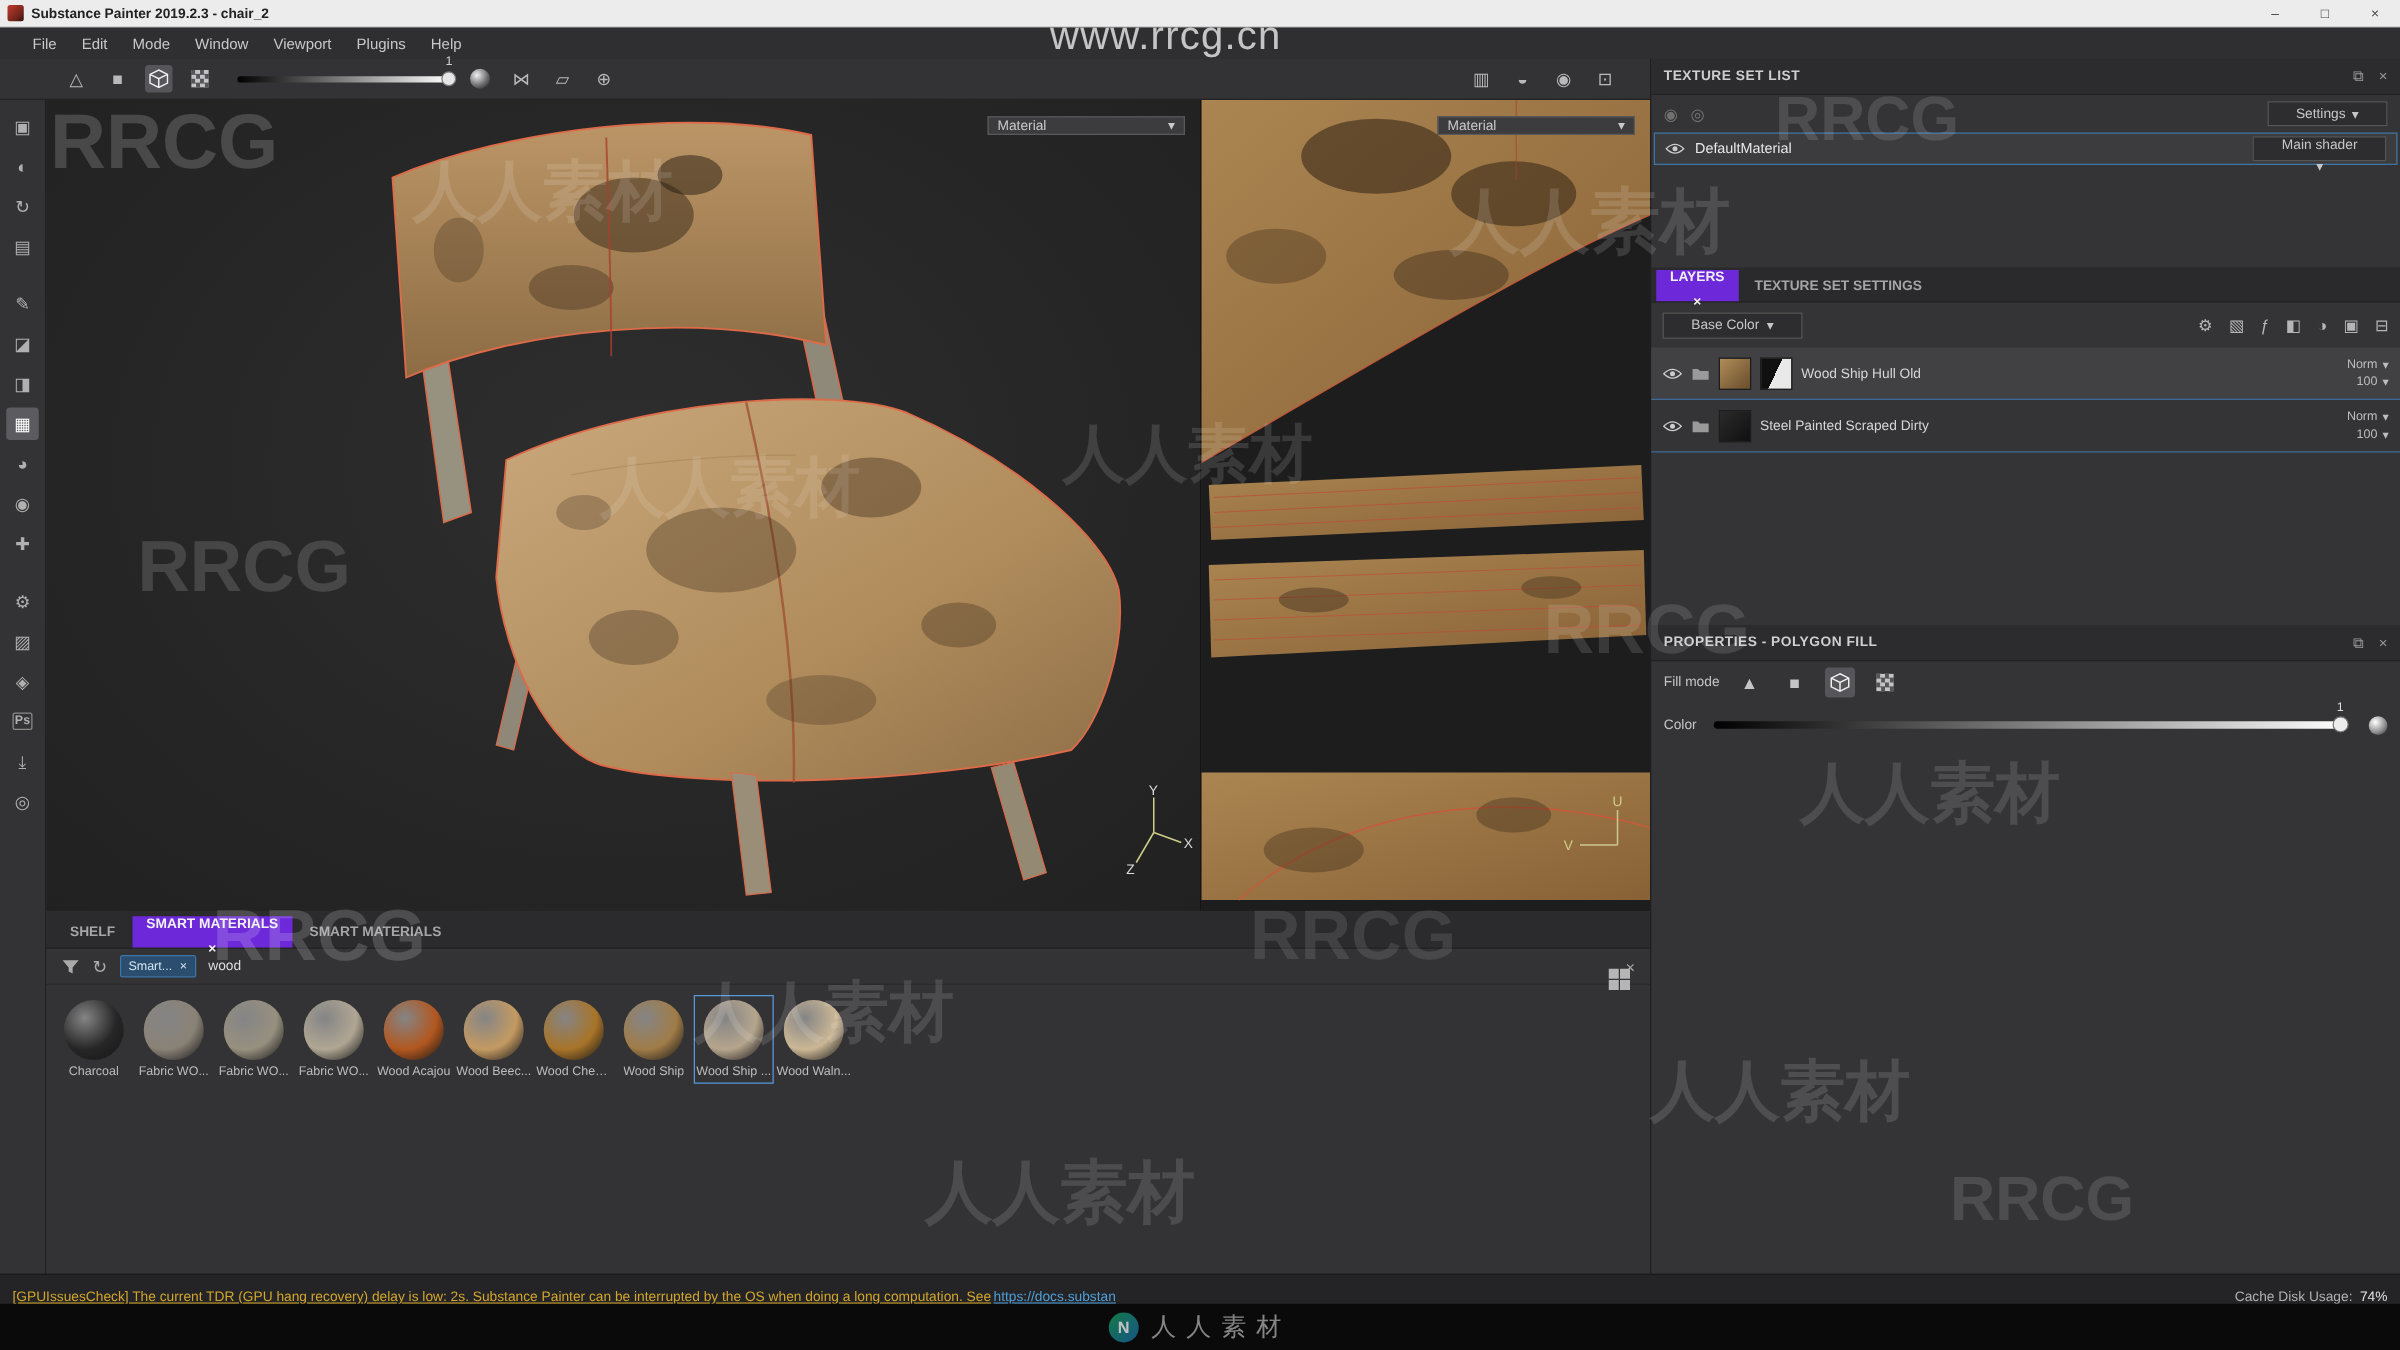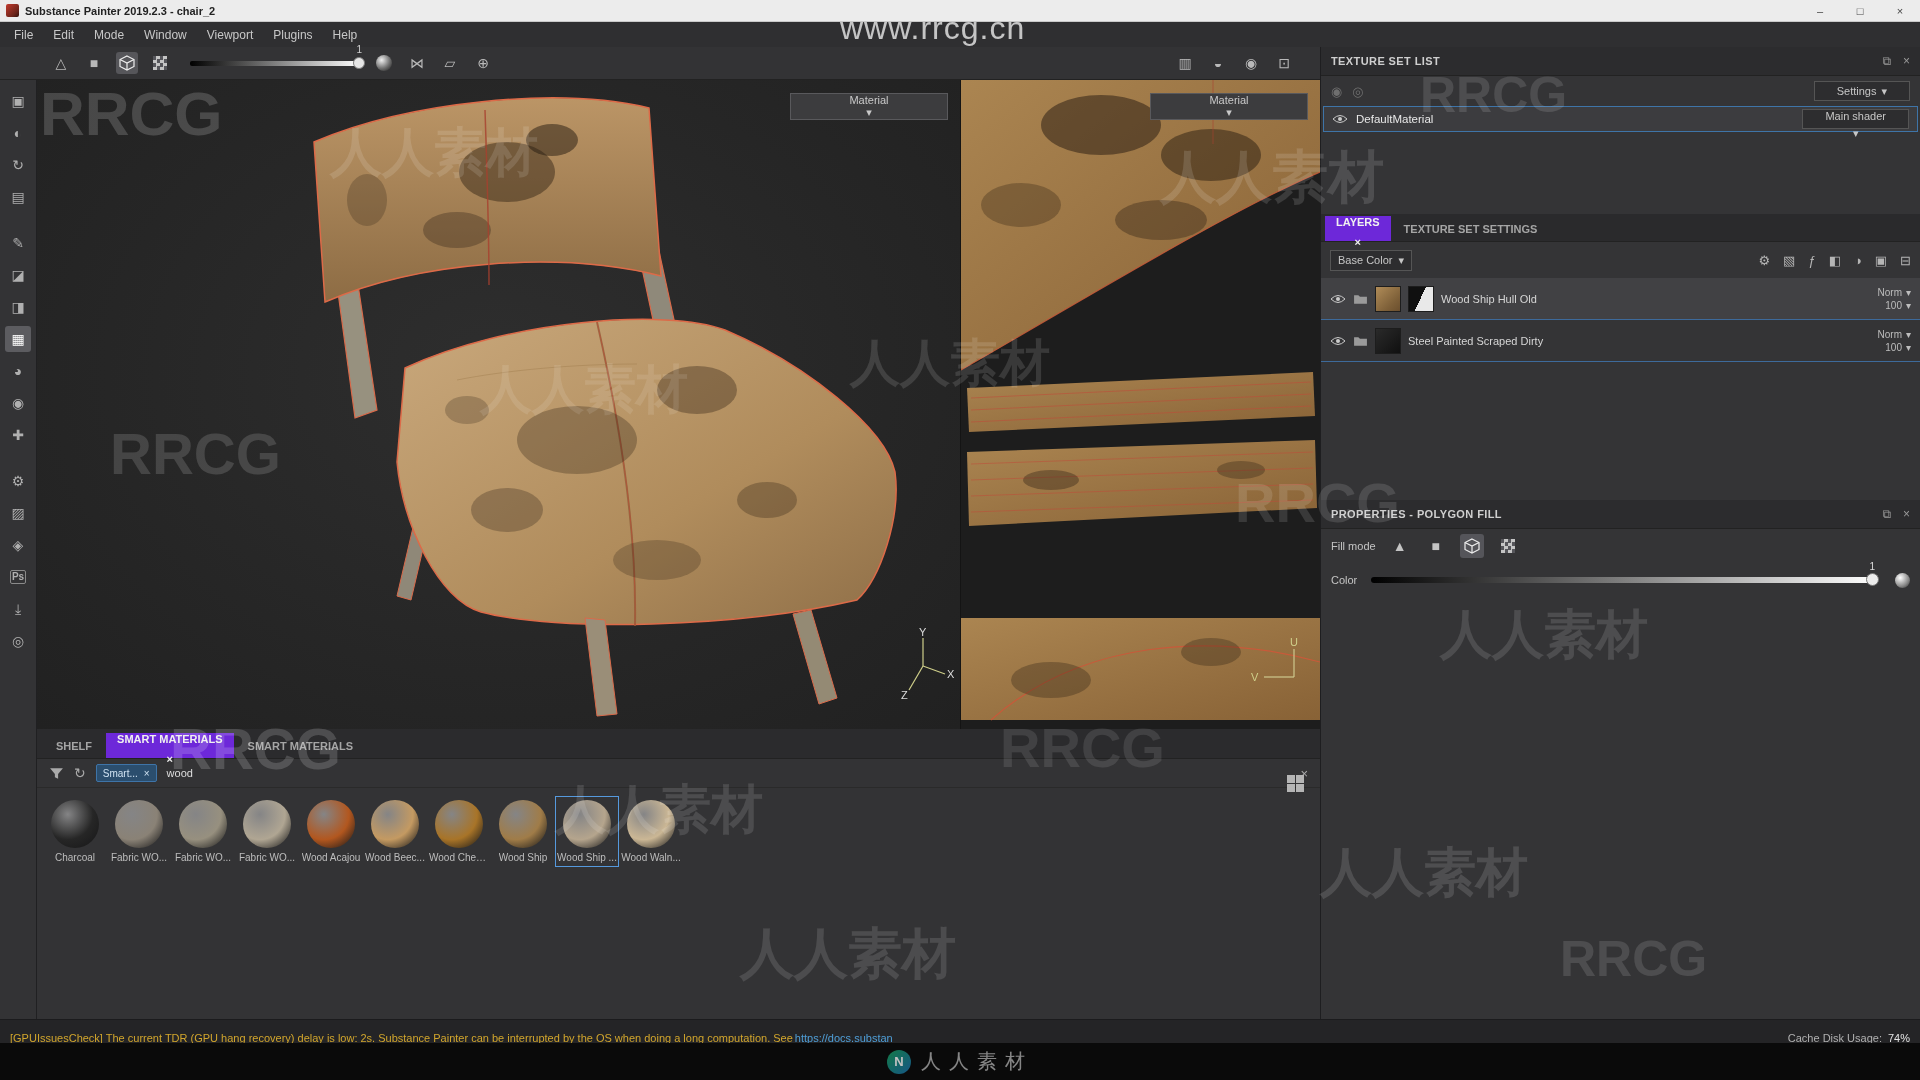--- a/index.html
+++ b/index.html
@@ -7,21 +7,21 @@
   .app { position:relative; width:1920px; height:1080px; background:#333335; }
 
   
   .titlebar { position:absolute; left:0; top:0; width:1920px; height:22px; background:#ececec; display:flex; align-items:center; font-size:11px; color:#222; border-bottom:1px solid #c9c9c9; }
   .title-left { display:flex; align-items:center; padding-left:6px; gap:6px;font-weight:bold; }
   .app-ic { width:13px; height:13px; border-radius:2px; background:linear-gradient(135deg,#c23b2e 0%,#6d241a 70%,#31100b 100%); }
   .win-controls { margin-left:auto; display:flex; height:100%; }
   .wc { width:40px; height:100%; display:flex; align-items:center; justify-content:center; font-size:11px; color:#444; }
 
   
-  .menubar { position:absolute; left:0; top:22px; width:1920px; height:25px; background:#2f2f31; display:flex; align-items:center; padding-left:4px; }
+  .menubar { position:absolute; left:0; top:22px; width:1920px; height:25px; background:#2f2f31; display:flex; align-items:center; padding-left:16px; }
   .menu-item { color:#c8c8c8; font-size:12px; padding:0 10px; height:100%; display:flex; align-items:center; }
 
   
   .toolbar { position:absolute; left:0; top:47px; width:1320px; height:33px; background:#333335; border-bottom:1px solid #222; display:flex; align-items:center; padding-left:50px; }
   .tb-ic { width:22px; height:22px; display:flex; align-items:center; justify-content:center; color:#b9b9b9; font-size:14px; margin-right:11px; border-radius:3px; }
   .tb-ic.active { background:#56565a; color:#fff; }
   .checker { width:14px; height:14px; background:conic-gradient(#c4c4c4 0 25%, #55555a 0 50%, #c4c4c4 0 75%, #55555a 0); background-size:7px 7px; }
   .tb-slider { position:relative; width:170px; height:5px; border-radius:2px; background:linear-gradient(90deg,#000,#fff); margin:0 16px 0 8px; }
   .tb-slider .knob { position:absolute; right:-5px; top:-4px; width:12px; height:12px; border-radius:50%; background:#e6e6e6; border:1px solid #7d7d7d; }
   .tb-slider .sval { position:absolute; right:-2px; top:-17px; font-size:10px; color:#cfcfcf; }
@@ -30,21 +30,21 @@
 
   
   .sidebar { position:absolute; left:0; top:80px; width:37px; height:939px; background:#333335; border-right:1px solid #202022; display:flex; flex-direction:column; align-items:center; padding-top:8px; }
   .sb-ic { width:26px; height:26px; margin-bottom:6px; color:#b0b0b0; font-size:14px; display:flex; align-items:center; justify-content:center; border-radius:3px; }
   .sb-ic.active { background:#5c5c60; color:#fff; }
   .sb-gap { margin-top:14px; }
   .ps-ic { font-size:10px; font-weight:bold; border:1px solid #8a8a8a; border-radius:2px; width:16px; height:14px; line-height:12px; text-align:center; }
 
   
   .vp3d { position:absolute; left:37px; top:80px; width:924px; height:649px; background:radial-gradient(ellipse at 50% 45%, #2e2e2e 0%, #262626 60%, #212121 100%); overflow:hidden; border-right:1px solid #141414; }
-  .mat-dd { position:absolute; top:13px; right:12px; width:158px; height:27px; background:#3c3c3e; border:1px solid #59595c; color:#c9c9c9; font-size:11px; display:flex; align-items:center; justify-content:space-between; padding:0 7px;flex-direction:column; }
+  .mat-dd { position:absolute; top:13px; right:12px; width:158px; height:15px; background:#3c3c3e; border:1px solid #59595c; color:#c9c9c9; font-size:11px; display:flex; align-items:center; justify-content:space-between; padding:0 7px; }
   .gizmo3d { position:absolute; left:856px; top:548px; }
   .gizmo2d { position:absolute; right:14px; bottom:40px; }
 
   
   .vp2d { position:absolute; left:961px; top:80px; width:359px; height:649px; background:#1d1d1d; overflow:hidden; }
 
   
   .rpanel { position:absolute; left:1320px; top:47px; width:600px; height:972px; background:#343436; border-left:1px solid #1e1e20; font-size:11px; }
   .panel-header { height:29px; background:#2c2c2e; border-bottom:1px solid #222; display:flex; align-items:center; padding:0 10px; }
   .panel-title { color:#cfcfcf; font-weight:bold; font-size:11px; letter-spacing:.4px; }
@@ -54,21 +54,21 @@
   .mat-row { margin:0 2px; height:26px; background:#3c3c3f; border:1px solid #3e74a8; display:flex; align-items:center; gap:8px; padding:0 8px; color:#e8e8e8; }
   .mat-row .mat-name { font-size:11.5px; }
   .mat-row .small-btn { margin-left:auto;flex-direction:column; }
 
   .layers-block { position:absolute; left:0; top:167px; width:100%; }
   .ltabs { height:28px; background:#2a2a2c; border-bottom:1px solid #222; display:flex; align-items:flex-end; padding-left:4px; gap:2px; }
   .tab { height:25px; display:flex; align-items:center; gap:8px; padding:0 11px; color:#a5a5a5; font-size:11px; font-weight:bold; }
   .tab.active { background:#6d28d9; color:#f0f0f0;flex-direction:column; }
   .tab .tx { font-weight:bold; }
   .channel-row { height:36px; display:flex; align-items:center; padding:0 9px; }
-  .dd { background:#2d2d2f; border:1px solid #555; color:#c6c6c6; height:21px; display:inline-flex; align-items:center; gap:6px; padding:0 7px; font-size:11px; }
+  .dd { background:#2d2d2f; border:1px solid #555; color:#c6c6c6; height:21px; display:inline-flex; align-items:center; gap:6px; padding:0 22px; font-size:11px; }
   .lyr-tools { margin-left:auto; display:flex; gap:13px; color:#b5b5b5; font-size:13px; }
   .layer-row { height:42px; display:flex; align-items:center; gap:7px; padding:0 9px; border-bottom:1px solid #3d6a9b; background:#343436; }
   .layer-row.selected { background:#414144; }
   .thumb { width:26px; height:26px; border:1px solid #1d1d1d; }
   .thumb.wood { background:linear-gradient(135deg,#b08c58,#7d5f38 70%,#6b4f2e); }
   .thumb.mask { background:linear-gradient(115deg,#101010 0 48%,#e9e9e9 48% 100%); }
   .thumb.steel { background:linear-gradient(135deg,#2a2a2a,#101010); }
   .layer-name { color:#d6d6d6; font-size:11px; }
   .layer-right { margin-left:auto; display:flex; flex-direction:column; align-items:flex-end; gap:2px; color:#bdbdbd; font-size:10px; }
   .lr-line { display:flex; align-items:center; gap:4px; }

